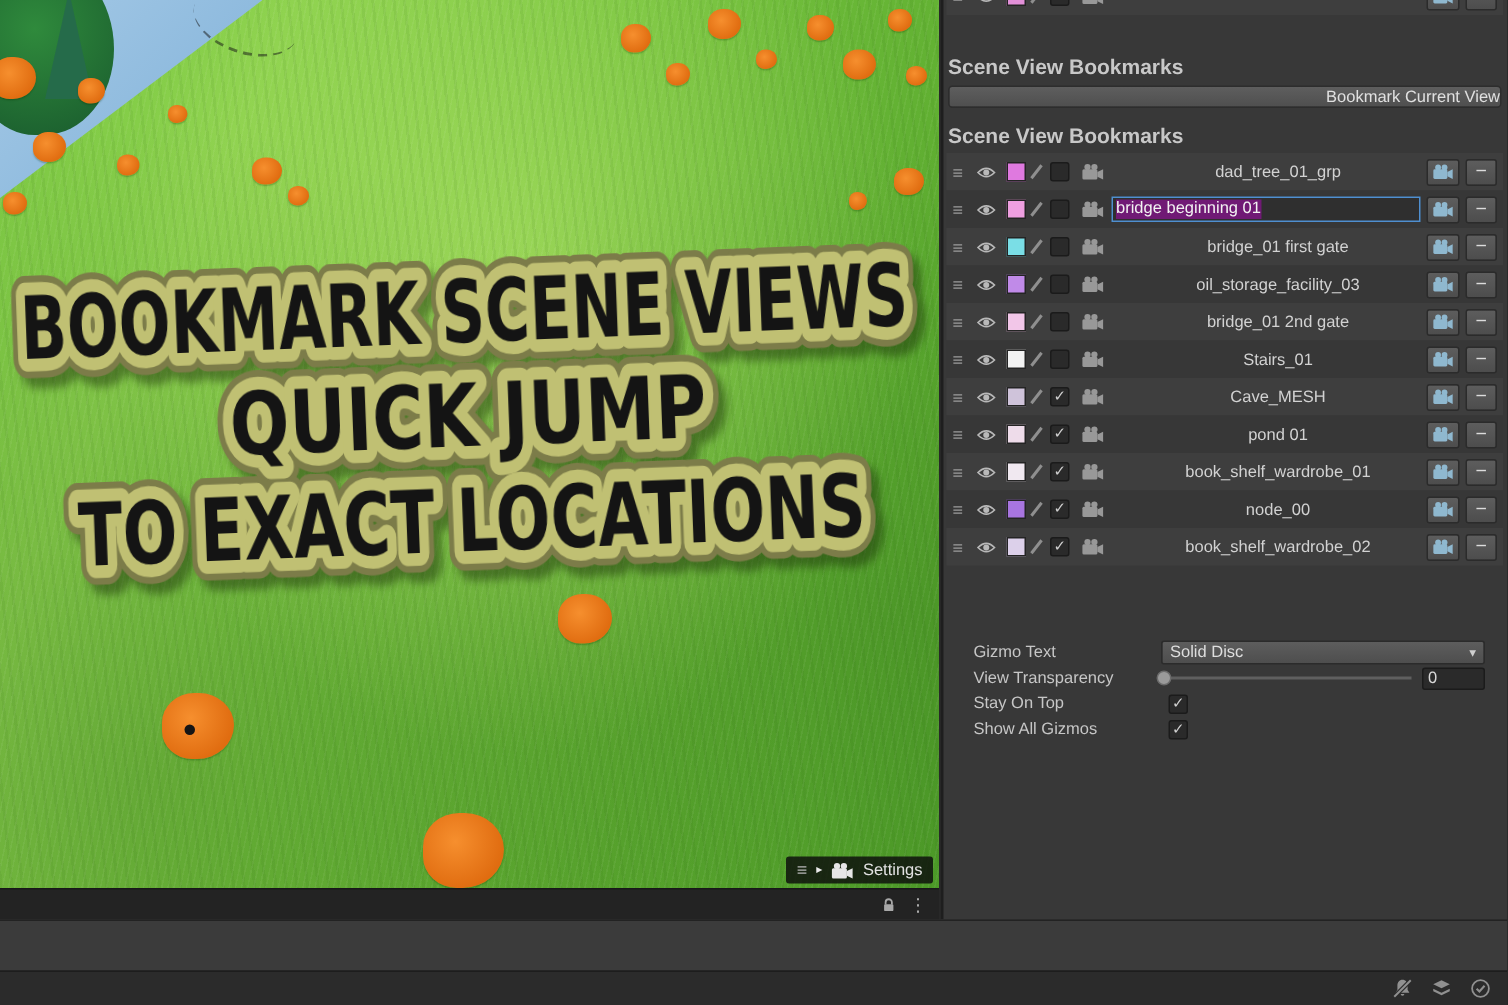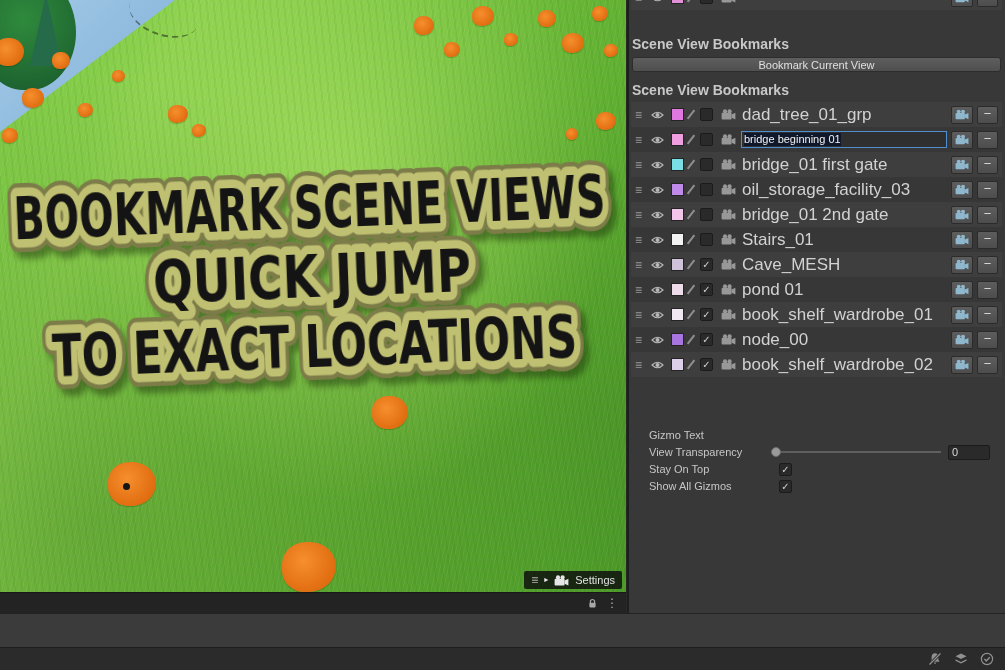--- a/index.html
+++ b/index.html
@@ -42,39 +42,39 @@
   .kebab{color:#b5b5b5;font-size:12px;line-height:1;}
 
   
   .side-panel{position:absolute;left:627px;top:0;width:378px;height:613px;background:#383838;
     border-left:2px solid #1e1e1e;box-sizing:border-box;overflow:hidden;padding:0 3px 0 2px;}
   .panel-header{font-weight:bold;font-size:14px;color:#c8c8c8;padding:0 1px;}
   .hdr1{margin-top:26px;}
   .hdr2{margin-top:10px;}
   .bookmark-btn{display:block;width:calc(100% - 2px);margin:5px 1px 0 1px;height:15px;
     background:linear-gradient(#5e5e5e,#4f4f4f);border:1px solid #2d2d2d;border-radius:3px;
-    color:#e0e0e0;font-size:11px;line-height:12px;text-align:center;box-sizing:border-box;
+    color:#e0e0e0;font-size:11px;line-height:12px;text-align:right;box-sizing:border-box;
     font-family:"Liberation Sans",sans-serif;padding:0;}
   .list{margin-top:4px;}
 
   .row{display:flex;align-items:center;height:25px;padding:0 4px 0 4px;background:#3e3e3e;}
   .row.alt{background:#373737;}
   .row.partial{margin-top:-15px;}
   .drag{width:13px;color:#9b9b9b;font-size:12px;line-height:1;}
   .eye{width:15px;margin-left:3px;display:flex;}
   .swatch{width:13px;height:13px;margin-left:5px;border:1px solid #242424;box-sizing:border-box;background:#ccc;}
   .slash{width:9px;display:flex;justify-content:center;margin-left:2px;}
   .slash::before{content:"";width:2px;height:11px;background:#8f8f8f;transform:rotate(38deg);}
   .checkbox{width:13px;height:13px;margin-left:5px;background:#2a2a2a;border:1px solid #1b1b1b;border-radius:2px;
     box-sizing:border-box;color:#d0d0d0;font-size:10px;line-height:11px;text-align:center;flex:none;}
   .cam{margin-left:8px;display:flex;}
-  .name{margin-left:6px;flex:1;color:#d2d2d2;font-size:17px;white-space:nowrap;overflow:hidden;}
+  .name{margin-left:17px;flex:1;color:#d2d2d2;font-size:11px;white-space:nowrap;overflow:hidden;text-align:center;}
   .edit-field{flex:1;margin-left:5px;margin-right:4px;height:17px;background:#2f2f2f;border:1px solid #4f8fd0;
     display:none;align-items:center;padding:0 2px;box-sizing:border-box;}
-  .sel{background:#0f172a;color:#f2f2f2;font-size:11px;line-height:13px;white-space:nowrap;}
+  .sel{background:#701a75;color:#f2f2f2;font-size:11px;line-height:13px;white-space:nowrap;}
   .jump-btn,.minus-btn{width:22px;height:18px;flex:none;background:linear-gradient(#5d5d5d,#4d4d4d);
     border:1px solid #2b2b2b;border-radius:2px;display:flex;align-items:center;justify-content:center;box-sizing:border-box;}
   .minus-btn{margin-left:4px;width:21px;}
   .minus-glyph{color:#dcdcdc;font-size:13px;line-height:1;margin-top:-2px;}
 
   
   .settings{margin:50px 12px 0 18px;}
   .settings-title{font-weight:bold;font-size:11px;color:#c8c8c8;margin-bottom:5px;}
   .set-row{display:flex;align-items:center;height:16px;margin-bottom:1px;}
   .set-label{width:125px;font-size:11px;color:#c6c6c6;flex:none;}
@@ -590,20 +590,24 @@
     <span class="minus-btn">
             <span class="minus-glyph">−</span>
           </span>
   </div>
 </div>
 
     <div class="settings">
 
       <div class="set-row">
         <div class="set-label">Gizmo Text</div>
+        <div class="dropdown">
+          <span>Solid Disc</span>
+          <span class="dd-arrow">▾</span>
+        </div>
       </div>
 
 
 
       <div class="set-row">
         <div class="set-label">View Transparency</div>
         <div class="slider">
           <div class="track"></div>
           <div class="knob" style="left: calc(1% - 5px);"></div>
         </div>

